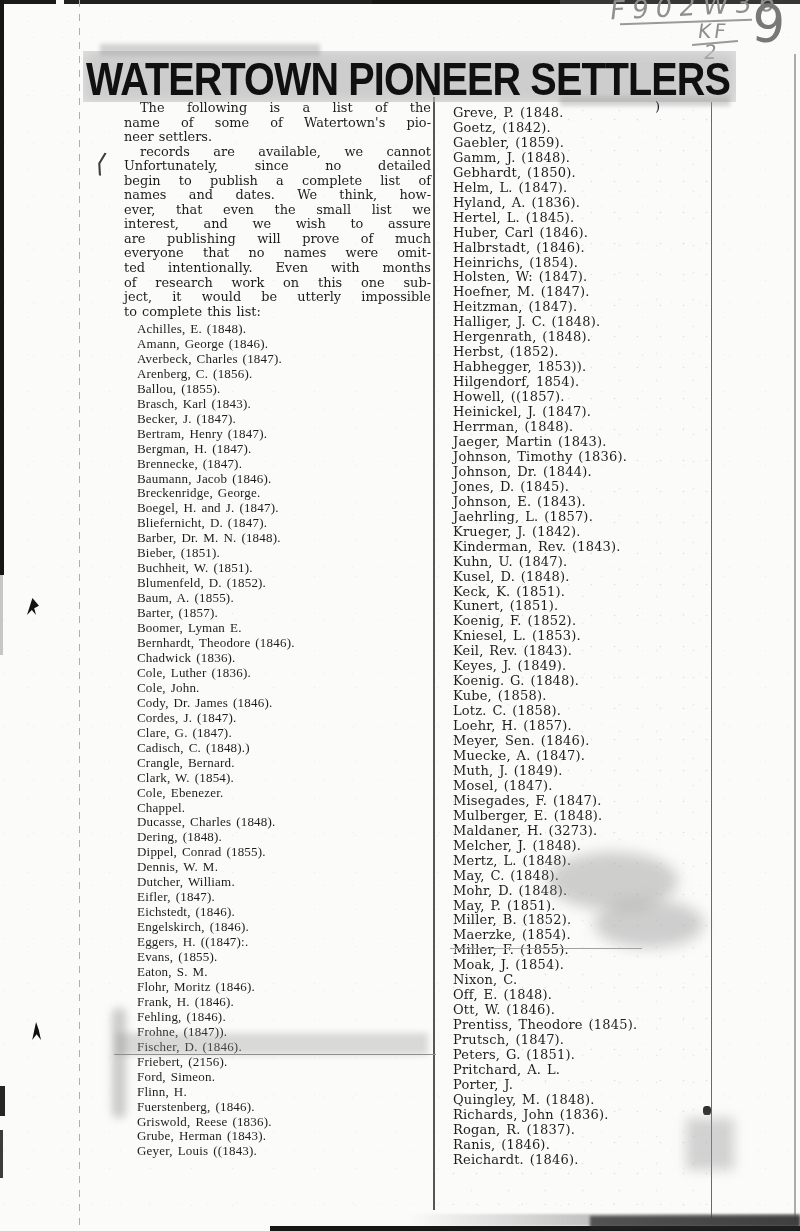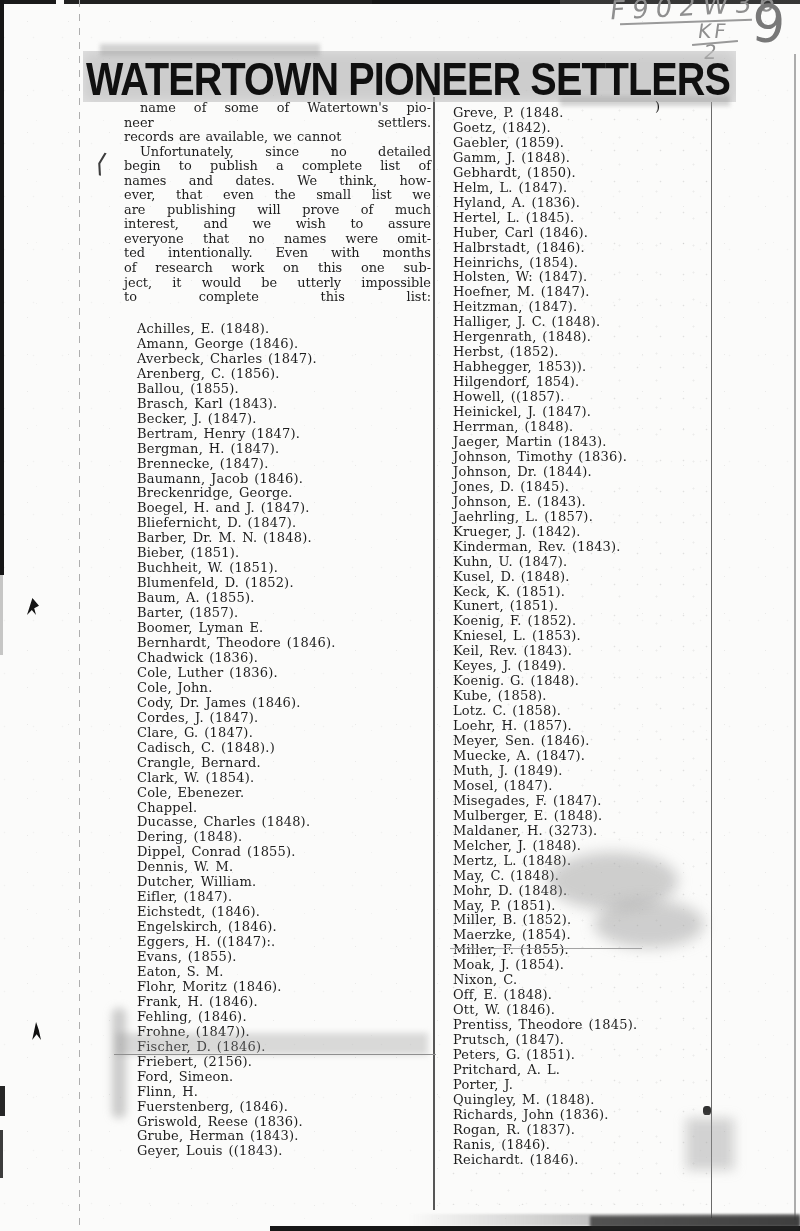--- a/index.html
+++ b/index.html
@@ -57,21 +57,21 @@
   .hw-frac-bottom{left:704px;top:40px;font-size:20px;transform:skewX(-8deg);}
   .hw-big-digit{left:752px;top:-6px;font-size:52px;color:#787878;transform:rotate(4deg);}
   
   .intro{left:124px;top:101px;width:307px;font-size:12.9px;line-height:14.55px;}
   .intro-line{text-align:justify;text-align-last:justify;word-spacing:1px;}
   .intro div.intro-line:nth-of-type(1),
   .intro div.intro-line:nth-of-type(4){text-indent:16px;}
   .intro div.intro-line:nth-of-type(3),
   .intro div.intro-line:nth-of-type(15){text-align-last:left;}
   .names{font-size:13px;letter-spacing:.2px;word-spacing:1.5px;white-space:nowrap;}
-  .names-left{left:137px;top:322px;line-height:14.95px;}
+  .names-left{left:137px;top:322px;line-height:14.95px;font-family:Liberation Serif, serif;}
   .names-right{left:453px;top:106px;line-height:14.96px;}
   .stray-paren{left:655px;top:99px;font-size:13px;}
   
   .margin-mark{left:96px;top:148px;font-size:26px;color:#3d3d3d;transform:rotate(14deg);font-family:"DejaVu Serif",serif;}
   .margin-blob-1{left:27px;top:598px;width:12px;height:17px;background:#141414;
     clip-path:polygon(0 100%,45% 0,100% 45%,60% 60%,75% 100%,40% 70%);}
   .margin-blob-2{left:30px;top:1022px;width:11px;height:18px;background:#101010;
     clip-path:polygon(20% 100%,55% 0,80% 45%,100% 100%,60% 68%);}
   .dot-right{left:703px;top:1106px;width:8px;height:9px;background:#303030;border-radius:40%;}
   .blotch{border-radius:50%;filter:blur(7px);}
@@ -113,38 +113,39 @@
 
   <div class="abs headline-band"></div>
   <div class="abs band-patch-a"></div>
   <div class="abs band-patch-b"></div>
   <svg class="abs headline-svg" width="648" height="46" viewBox="0 0 648 46">
     <text x="0" y="40" textLength="644" lengthAdjust="spacingAndGlyphs" font-family="Liberation Sans, DejaVu Sans, sans-serif" font-weight="bold" font-size="46" letter-spacing="-1" fill="#101010">WATERTOWN PIONEER SETTLERS</text>
   </svg>
 
   <div class="abs intro">
 
+      <div class="intro-line">The following is a list of the</div>
 
       <div class="intro-line">name of some of Watertown's pio-</div>
 
       <div class="intro-line">neer settlers.</div>
 
       <div class="intro-line">records are available, we cannot</div>
 
       <div class="intro-line">Unfortunately, since no detailed</div>
 
       <div class="intro-line">begin to publish a complete list of</div>
 
       <div class="intro-line">names and dates. We think, how-</div>
 
       <div class="intro-line">ever, that even the small list we</div>
 
+      <div class="intro-line">interest, and we wish to assure</div>
+
       <div class="intro-line">are publishing will prove of much</div>
-
-      <div class="intro-line">interest, and we wish to assure</div>
 
       <div class="intro-line">everyone that no names were omit-</div>
 
       <div class="intro-line">ted intentionally. Even with months</div>
 
       <div class="intro-line">of research work on this one sub-</div>
 
       <div class="intro-line">ject, it would be utterly impossible</div>
 
       <div class="intro-line">to complete this list:</div>

